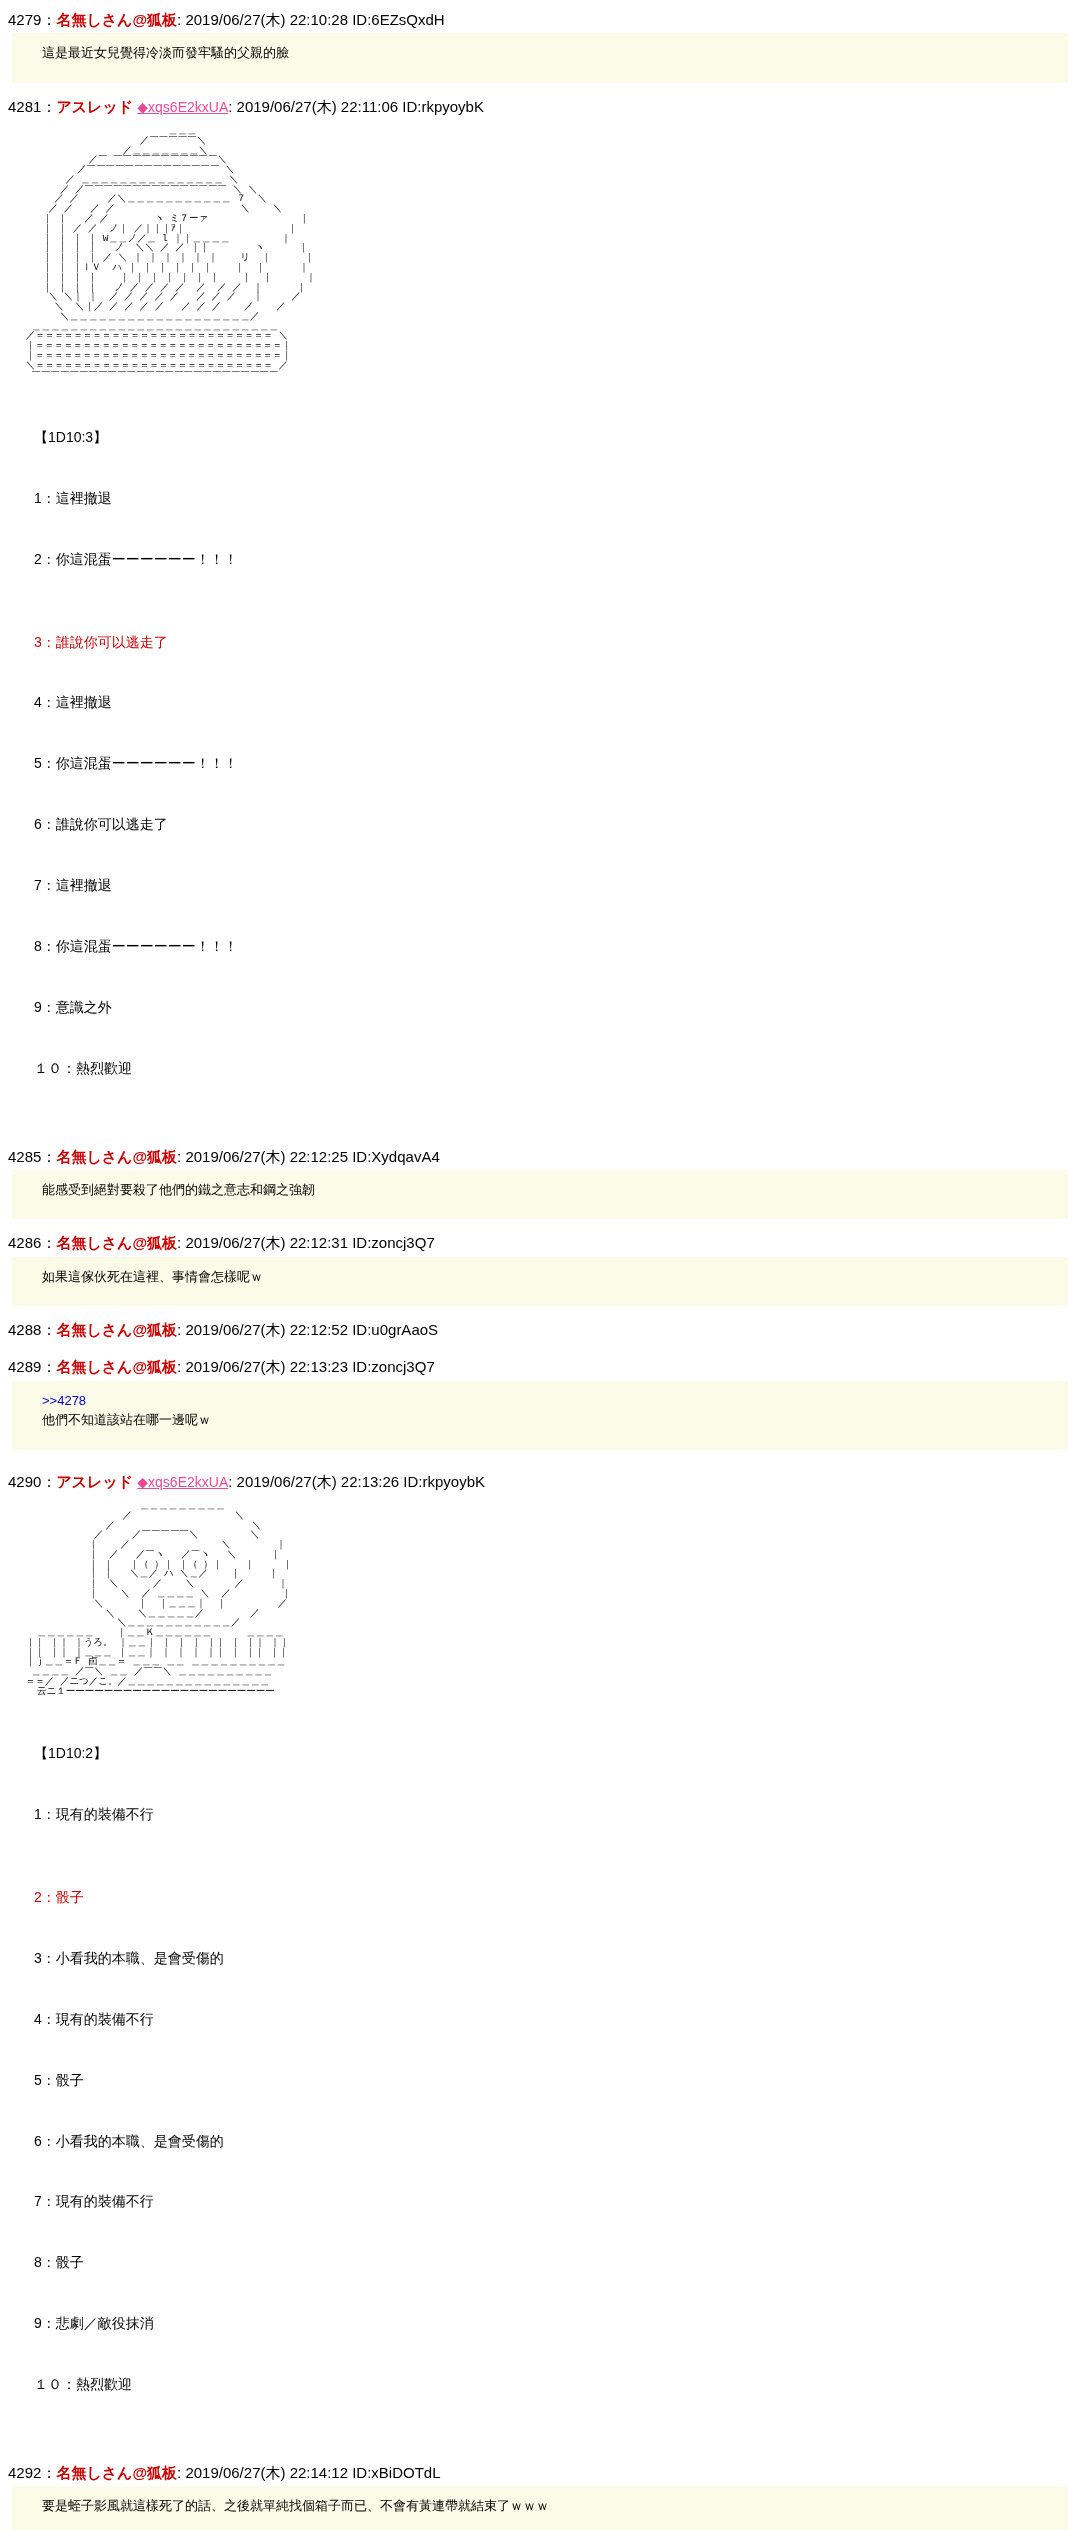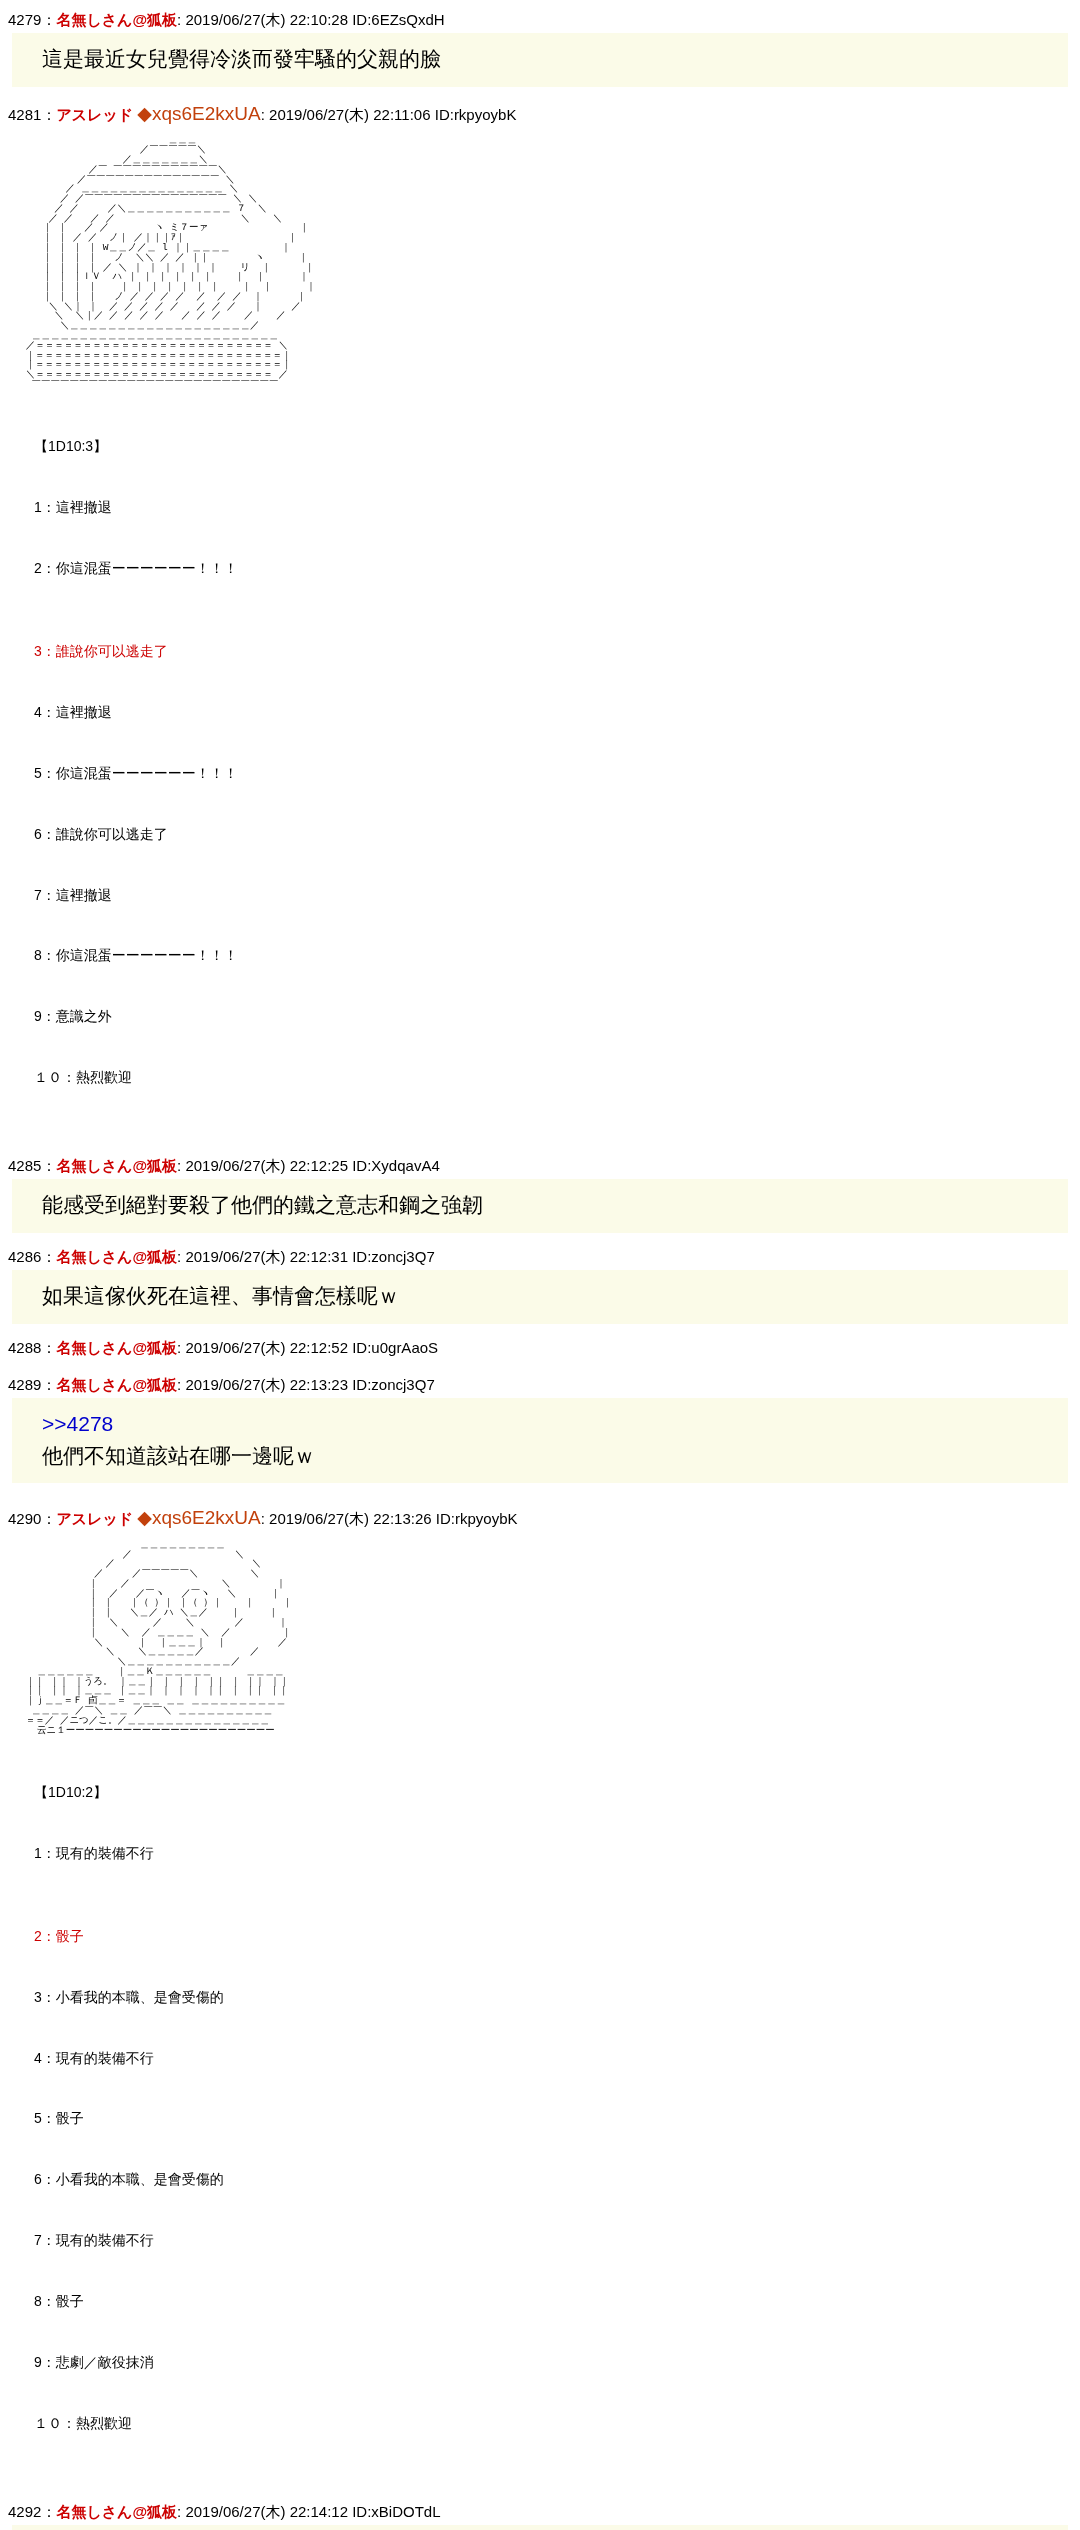--- a/index.html
+++ b/index.html
@@ -33,33 +33,34 @@
     color: #000000;
   }
   .post-name {
     color: #cc0000;
     font-weight: bold;
   }
   .post-name.tripper {
     color: #cc0000;
   }
   .trip {
-    color: #c2410c;
-    font-size: 19px;
+    color: #ec4899;
+    font-size: 14px;
+    text-decoration: underline;
   }
   .post-meta {
     color: #000000;
   }
   .post-body-box {
     background: #fbfbe8;
     border: 0;
-    padding: 10px 14px 12px 30px;
+    padding: 10px 14px 20px 30px;
     margin: 0 12px 0 12px;
     line-height: 1.5;
-    font-size: 21px;
+    font-size: 13px;
   }
   .reply-link {
     color: #0000cc;
   }
   .aa {
     font-family: "Liberation Mono", "DejaVu Sans Mono", monospace;
     font-size: 9.5px;
     line-height: 1.03;
     white-space: pre;
     letter-spacing: 0px;

